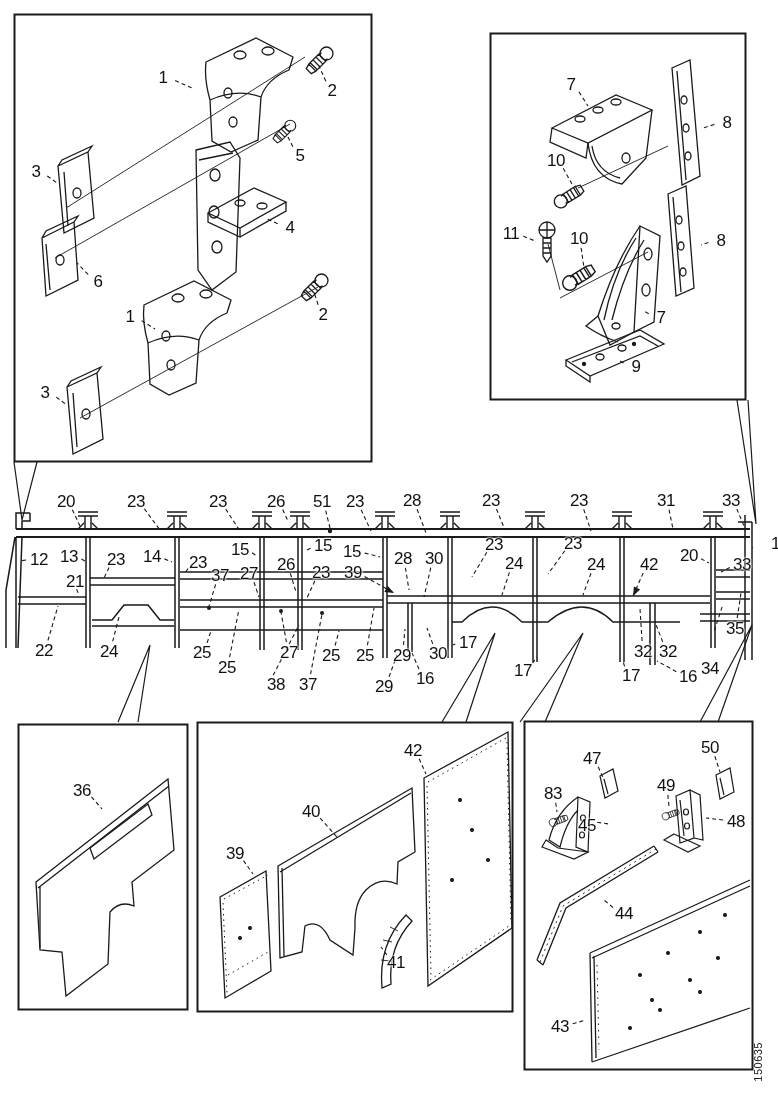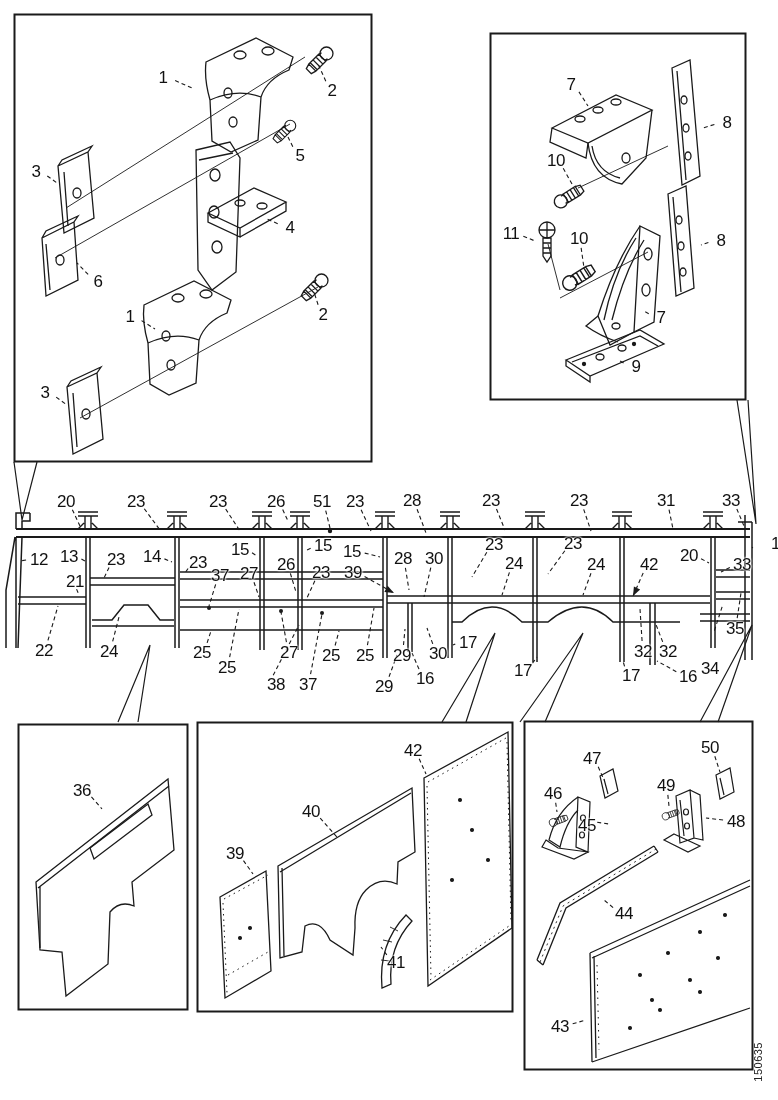--- a/index.html
+++ b/index.html
@@ -409,21 +409,21 @@
       <div class="callout" style="left: 688px; top: 676px;">16</div>
       <div class="callout" style="left: 710px; top: 668px;">34</div>
       <div class="callout" style="left: 735px; top: 628px;">35</div>
       <div class="callout" style="left: 82px; top: 790px;">36</div>
       <div class="callout" style="left: 413px; top: 750px;">42</div>
       <div class="callout" style="left: 311px; top: 811px;">40</div>
       <div class="callout" style="left: 235px; top: 853px;">39</div>
       <div class="callout" style="left: 396px; top: 962px;">41</div>
       <div class="callout" style="left: 592px; top: 758px;">47</div>
       <div class="callout" style="left: 710px; top: 747px;">50</div>
-      <div class="callout" style="left: 553px; top: 793px;">46</div>
+      <div class="callout" style="left: 553px; top: 793px;">83</div>
       <div class="callout" style="left: 666px; top: 785px;">49</div>
       <div class="callout" style="left: 587px; top: 825px;">45</div>
       <div class="callout" style="left: 736px; top: 821px;">48</div>
       <div class="callout" style="left: 624px; top: 913px;">44</div>
       <div class="callout" style="left: 560px; top: 1026px;">43</div>
     </div>
 
 <div class="figure-id">150635</div>
 
 </div>

